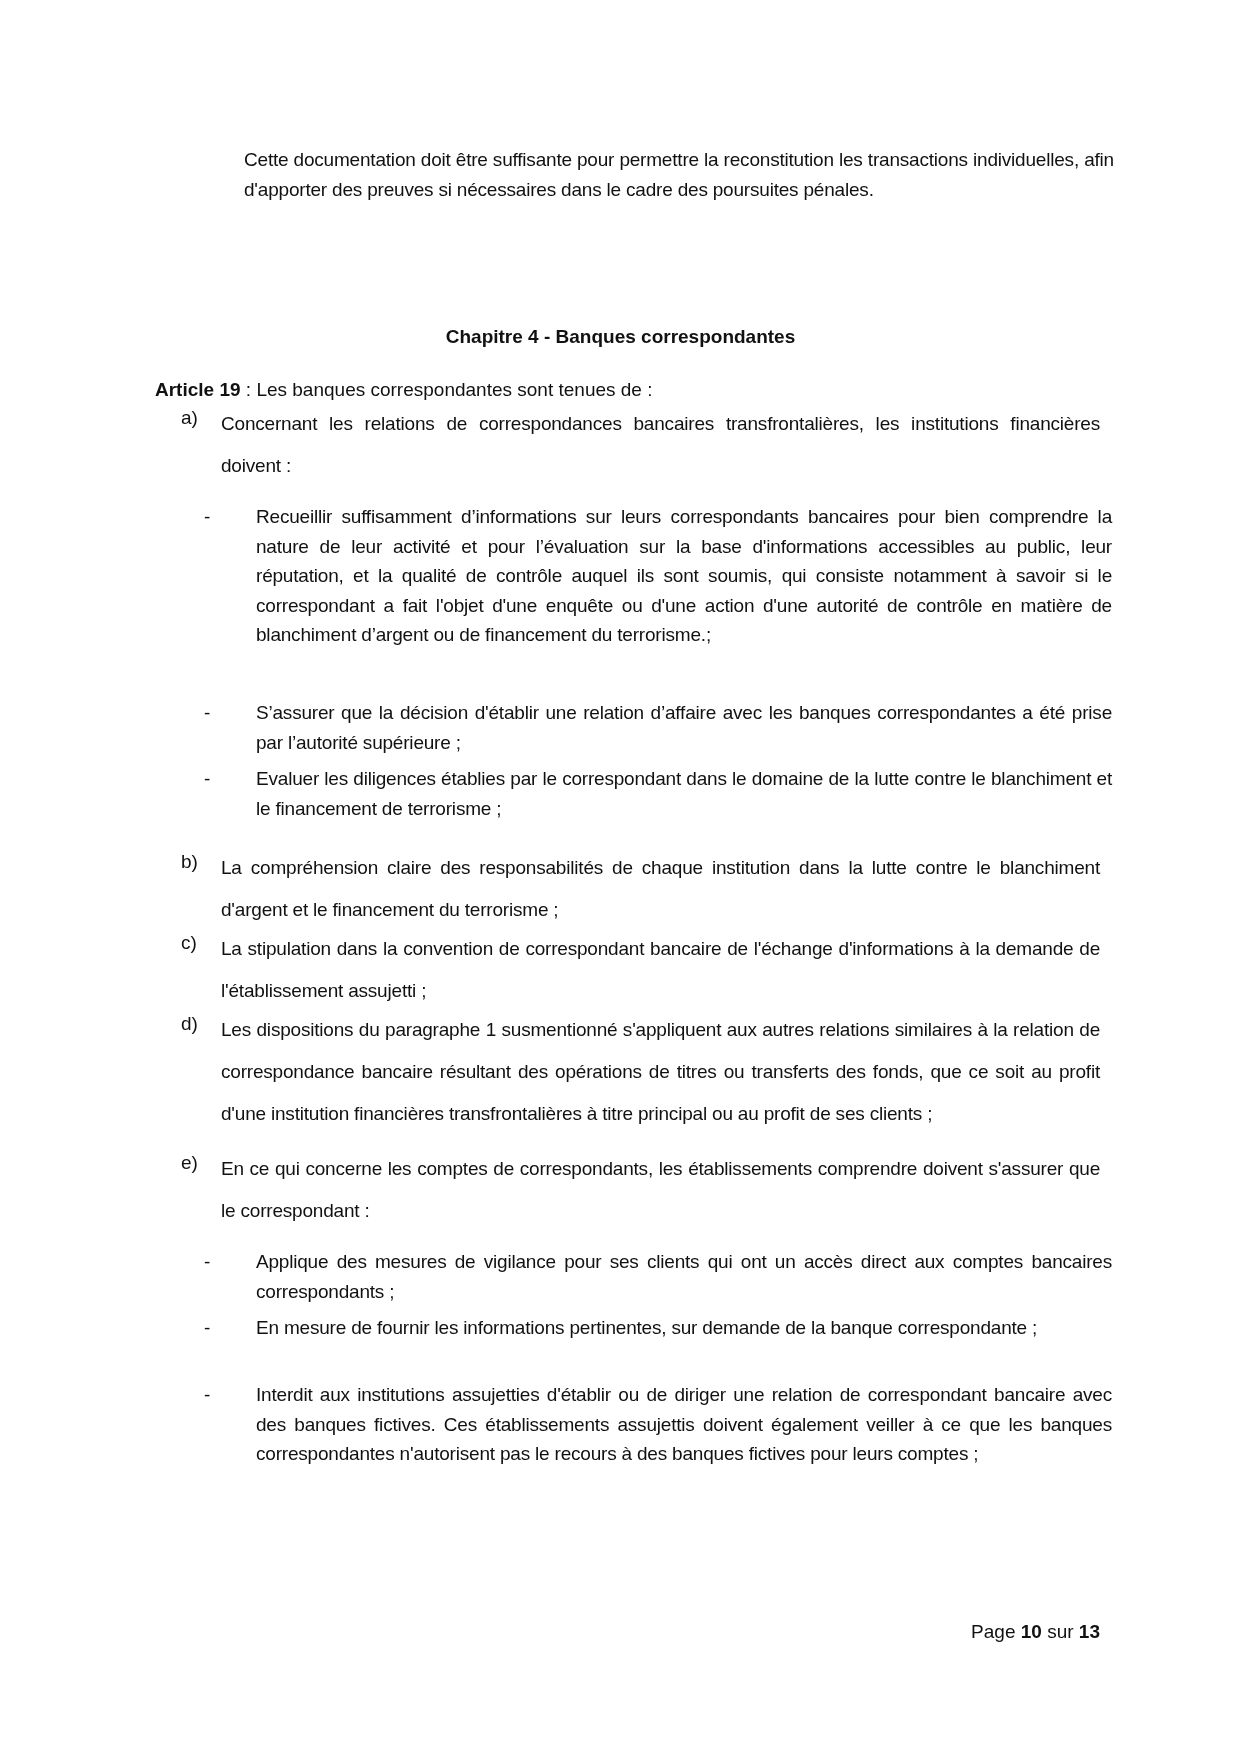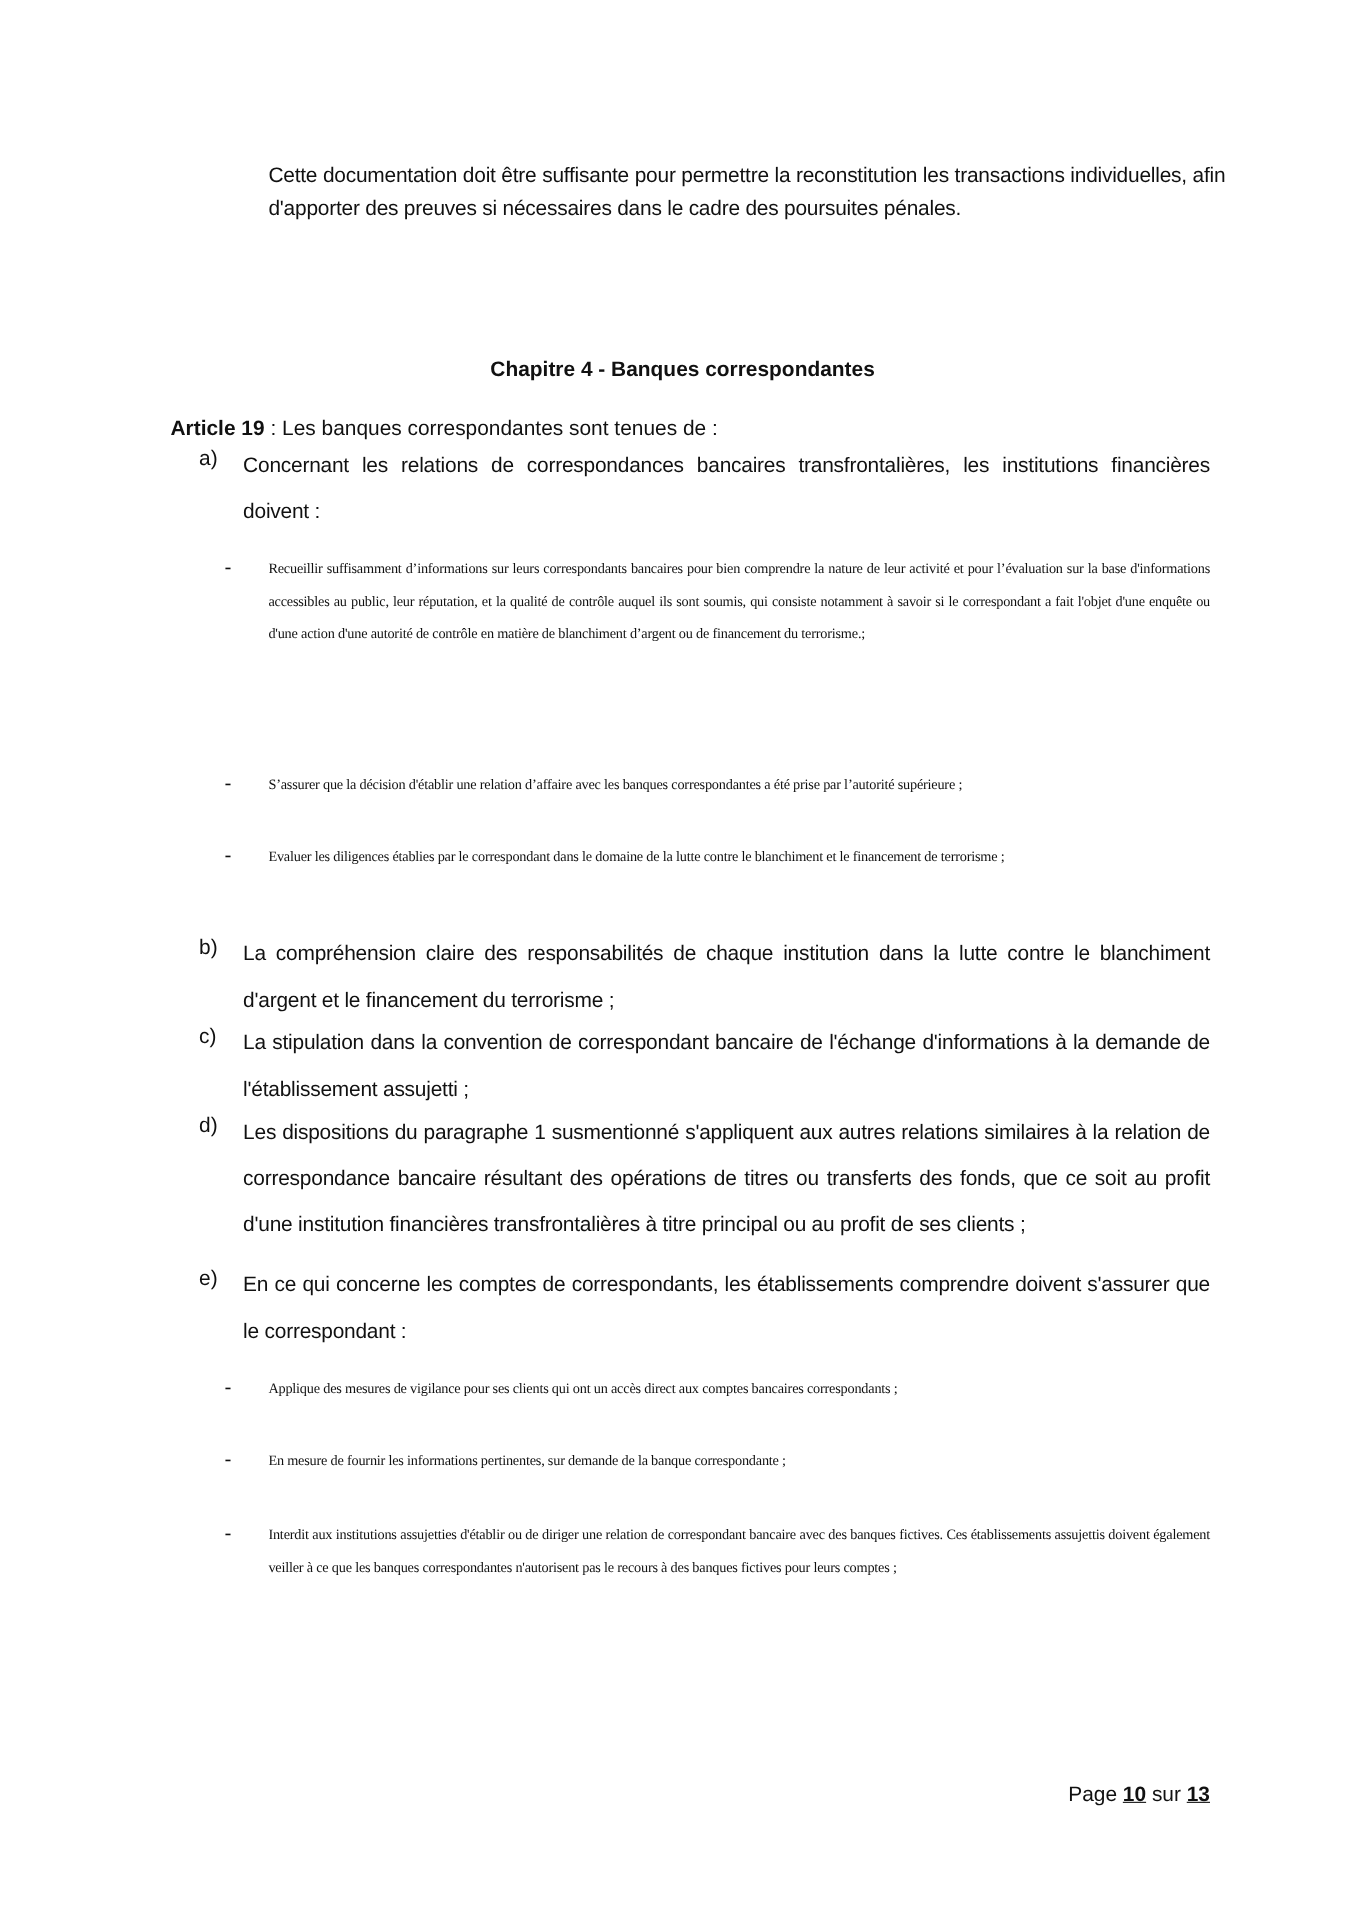--- a/index.html
+++ b/index.html
@@ -82,38 +82,37 @@
   }
   .sub .dash {
     position: absolute;
     left: 4px;
     top: 0;
     font-size: 19px;
     line-height: 29.5px;
   }
   .sub .text {
     position: absolute;
-    left: 44px;
+    left: 56px;
     width: 856px;
-    font-size: 13px;
+    font-size: 19px;
     line-height: 29.5px;
     text-align: justify;
     letter-spacing: -0.2px;
-    font-family: Liberation Serif, serif;
   }
   .footer {
     position: absolute;
     left: 920px;
     top: 1620px;
     width: 180px;
     text-align: right;
     font-size: 19px;
     line-height: 24px;
   }
-  .footer b { font-weight: bold; text-decoration: underline; }
+  .footer b { font-weight: bold; }
 </style>
 </head>
 <body>
 
 <div class="page">
 
   <div class="p intro">Cette documentation doit être suffisante pour permettre la reconstitution les transactions individuelles, afin d'apporter des preuves si nécessaires dans le cadre des poursuites pénales.</div>
 
   <div class="chapter">Chapitre 4 - Banques correspondantes</div>
 

